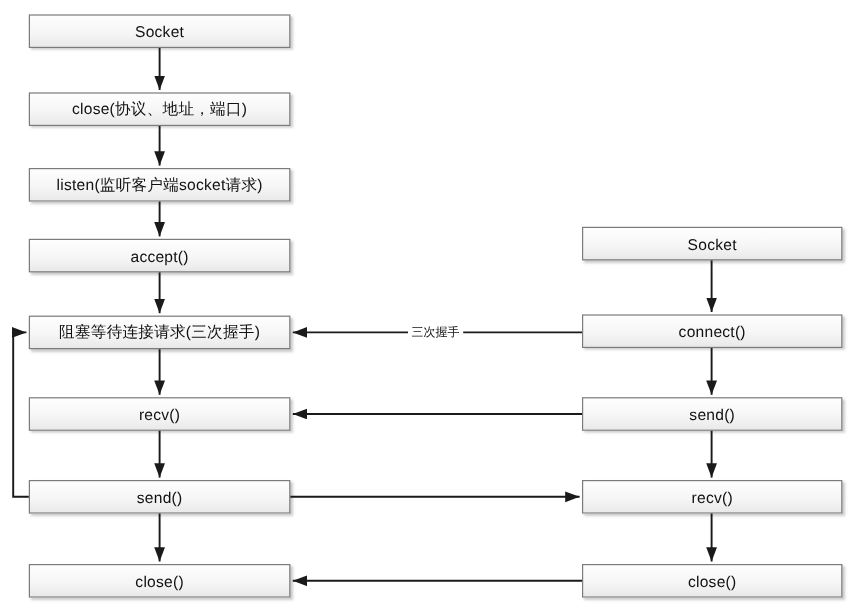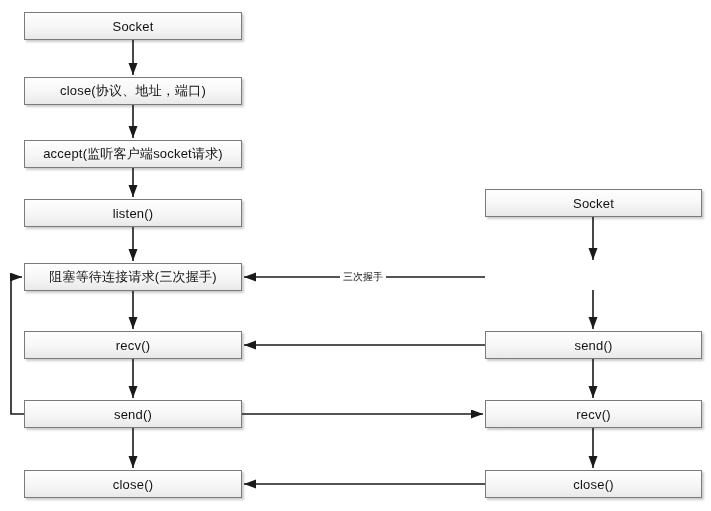--- a/index.html
+++ b/index.html
@@ -42,28 +42,29 @@
     white-space:nowrap;
   }
 </style>
 </head>
 <body>
 
 <div class="canvas">
 
   <div class="node col-server" style="top:12px">Socket</div>
   <div class="node col-server" style="top:77px">close(协议、地址，端口)</div>
-  <div class="node col-server" style="top:140px">accept(监听客户端socket请求)</div>
-  <div class="node col-server" style="top:199px">listen()</div>
+  <div class="node col-server" style="top:140px">listen(监听客户端socket请求)</div>
+  <div class="node col-server" style="top:199px">accept()</div>
   <div class="node col-server" style="top:263px">阻塞等待连接请求(三次握手)</div>
   <div class="node col-server" style="top:331px">recv()</div>
   <div class="node col-server" style="top:400px">send()</div>
   <div class="node col-server" style="top:470px">close()</div>
 
   <div class="node col-client" style="top:189px">Socket</div>
+  <div class="node col-client" style="top:262px">connect()</div>
   <div class="node col-client" style="top:331px">send()</div>
   <div class="node col-client" style="top:400px">recv()</div>
   <div class="node col-client" style="top:470px">close()</div>
 
   <svg class="arrow-layer" width="711" height="511" viewBox="0 0 711 511">
     <defs>
       <marker id="ah" markerUnits="userSpaceOnUse" markerWidth="13" markerHeight="10" refX="12" refY="4.5" orient="auto">
         <path d="M0,0 L12,4.5 L0,9 Z" fill="#1a1a1a"></path>
       </marker>
     </defs>

